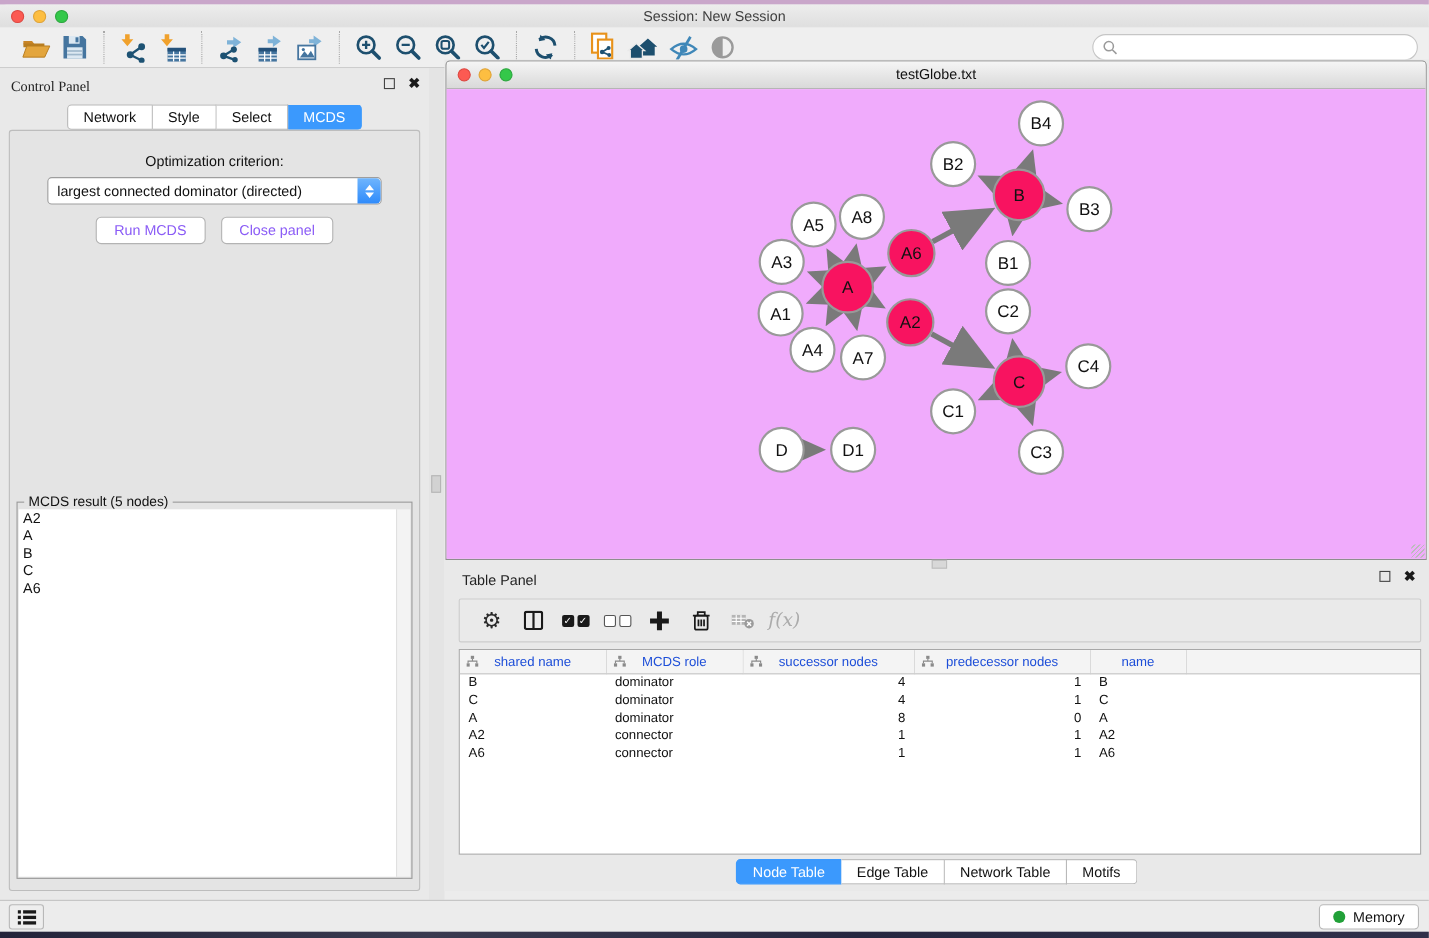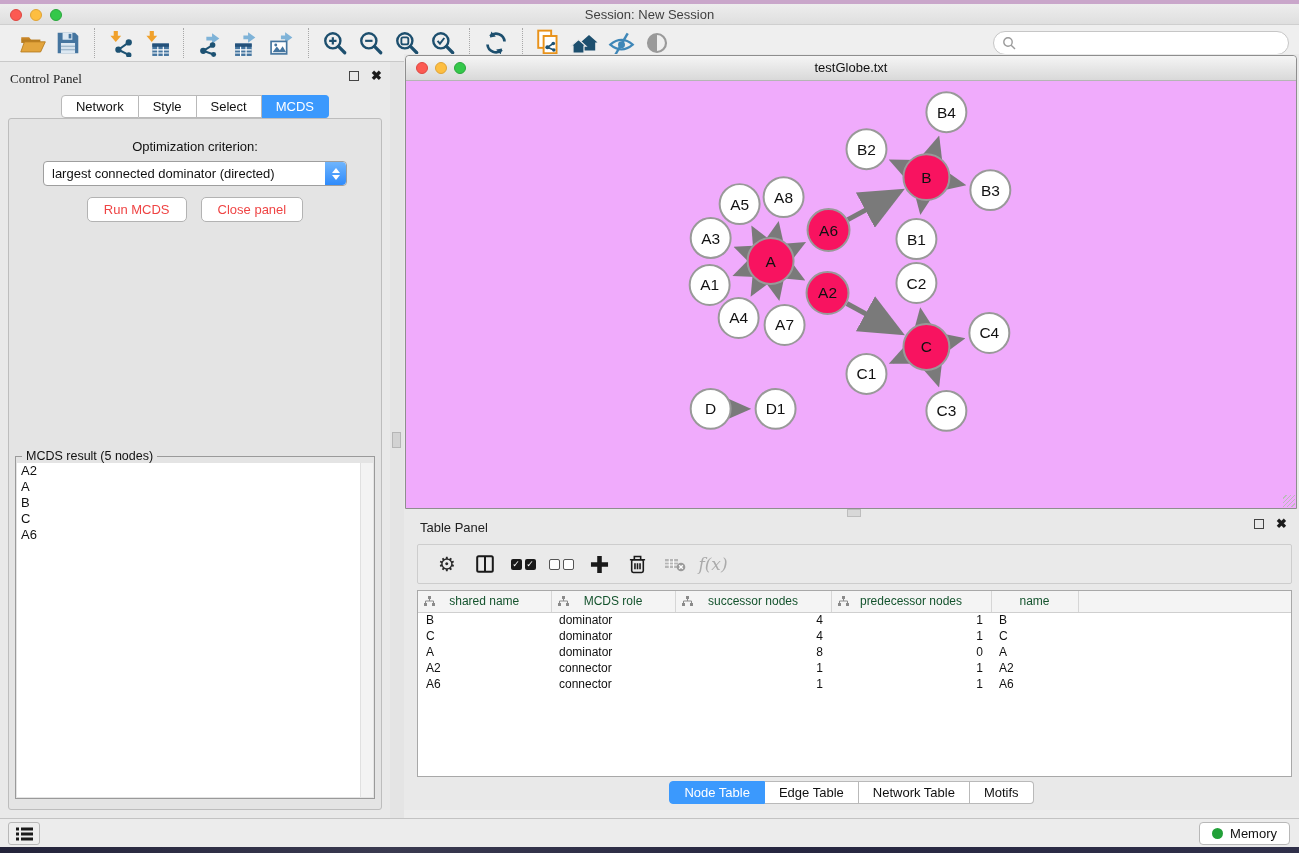--- a/index.html
+++ b/index.html
@@ -44,21 +44,21 @@
     background:#e4e4e4; border:1px solid #bdbdbd; border-radius:3px; }
   .opt-label { position:absolute; top:20px; left:0; right:0; text-align:center; font-size:13px; color:#111; }
   .opt-select { position:absolute; top:42px; left:34px; right:34px; height:25px; background:#fff;
     border:1px solid #9e9e9e; border-radius:4px; display:flex; align-items:center; }
   .opt-select .sel-text { flex:1; padding-left:8px; font-size:13px; color:#111; white-space:nowrap; overflow:hidden; }
   .sel-stepper { width:21px; height:100%; background:linear-gradient(#6fb5fd,#2f8bfb); border-radius:0 4px 4px 0;
     display:flex; flex-direction:column; align-items:center; justify-content:center; gap:2px; }
   .tri-up { width:0; height:0; border-left:4px solid transparent; border-right:4px solid transparent; border-bottom:5px solid #fff; }
   .tri-down { width:0; height:0; border-left:4px solid transparent; border-right:4px solid transparent; border-top:5px solid #fff; }
   .cp-buttons { position:absolute; top:78px; left:0; right:0; display:flex; justify-content:center; gap:14px; }
-  .btn { background:#fff; border:1px solid #b3b3b3; border-radius:5px; padding:4px 16px; font-size:13px; color:#ef4444; }
+  .btn { background:#fff; border:1px solid #b3b3b3; border-radius:5px; padding:4px 16px; font-size:13px; color:#8b5cf6; }
 
   .groupbox { position:absolute; left:6px; right:6px; top:337px; bottom:10px; border:1px solid #9a9a9a; }
   .groupbox .legend { position:absolute; top:-8px; left:6px; background:#e4e4e4; padding:0 4px; font-size:12.5px; color:#111; }
   .mcds-list { position:absolute; left:1px; right:14px; top:6px; bottom:1px; background:#fff; overflow:hidden; }
   .mcds-scroll { position:absolute; right:1px; top:6px; bottom:1px; width:13px; background:#f3f3f3; border-left:1px solid #e0e0e0; }
   .mcds-item { font-size:13px; line-height:16px; padding-left:4px; color:#111; }
 
   
   .v-splitter { position:absolute; left:390px; top:62px; width:14px; height:756px; background:#e4e4e4; }
   .v-handle { position:absolute; left:2px; top:370px; width:9px; height:16px; background:#d2d2d2; border:1px solid #b5b5b5; }
@@ -88,21 +88,21 @@
   .chk { width:11px; height:11px; border-radius:2px; background:#1a1a1a; color:#fff; font-size:9px; line-height:11px; text-align:center; }
   .unchk { width:11px; height:11px; border-radius:2px; border:1.5px solid #555; background:#fff; }
   .fx { font-family:"DejaVu Serif", serif; font-style:italic; color:#ababab; font-size:17px; }
 
   .data-table-wrap { position:absolute; left:13px; right:7px; top:78px; bottom:33px; background:#fff; border:1px solid #a8a8a8; overflow:hidden; }
   table.data-table { border-collapse:collapse; table-layout:fixed; width:875px; }
   table.data-table col.c0 { width:133px; } table.data-table col.c1 { width:124px; }
   table.data-table col.c2 { width:156px; } table.data-table col.c3 { width:160px; }
   table.data-table col.c4 { width:87px;  } table.data-table col.c5 { width:215px; }
   table.data-table th { height:21px; background:#f4f4f4; border-bottom:1px solid #cfcfcf; border-right:1px solid #d6d6d6;
-    font-weight:normal; font-size:12px; color:#14532d; text-align:center; position:relative; }
+    font-weight:normal; font-size:12px; color:#1d4ed8; text-align:center; position:relative; }
   table.data-table th .th-inner { display:flex; align-items:center; justify-content:center; gap:6px; }
   table.data-table th .tree-ico { position:absolute; left:6px; top:5px; }
   table.data-table th:last-child { border-right:none; }
   table.data-table td { height:16px; font-size:12px; color:#111; padding:0 8px; white-space:nowrap; overflow:hidden; }
   td.al { text-align:left; } td.ar { text-align:right; }
 
   .tp-tabs { position:absolute; left:0; right:0; bottom:6px; display:flex; justify-content:center; }
 
   
   .statusbar { position:absolute; left:0; top:818px; width:100%; height:18px; background:#ececec; border-top:1px solid #c3c3c3; }

